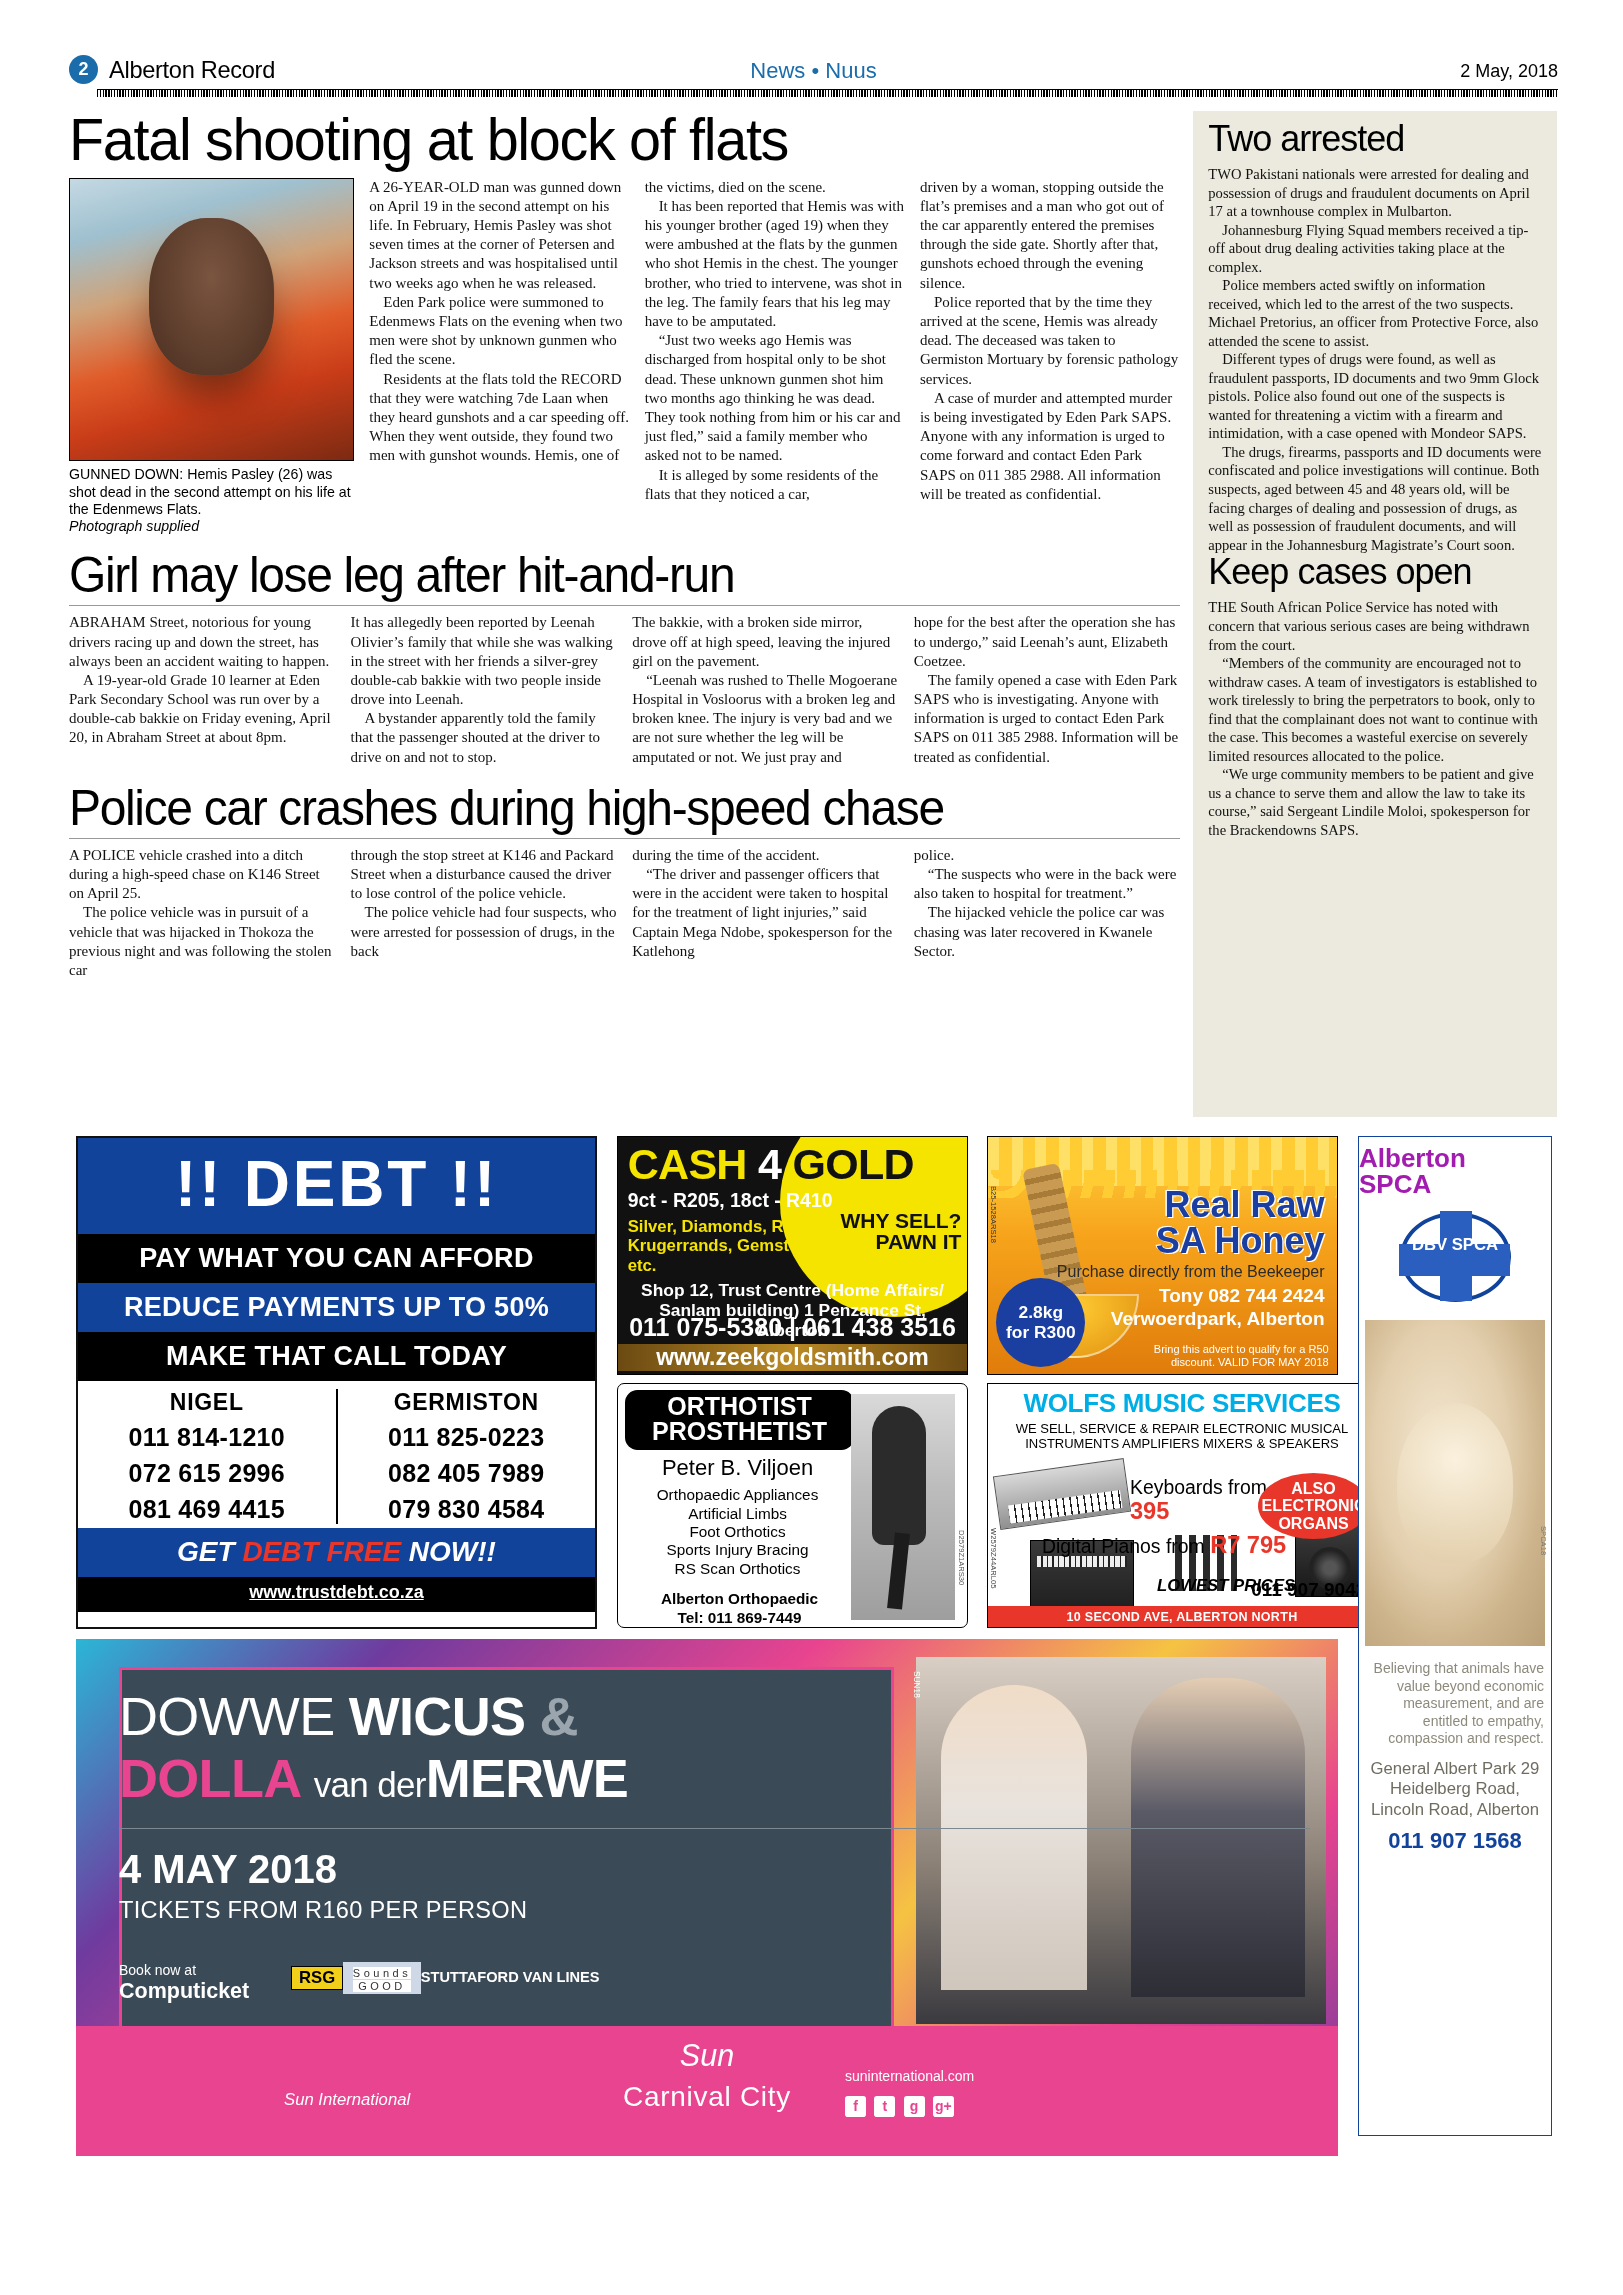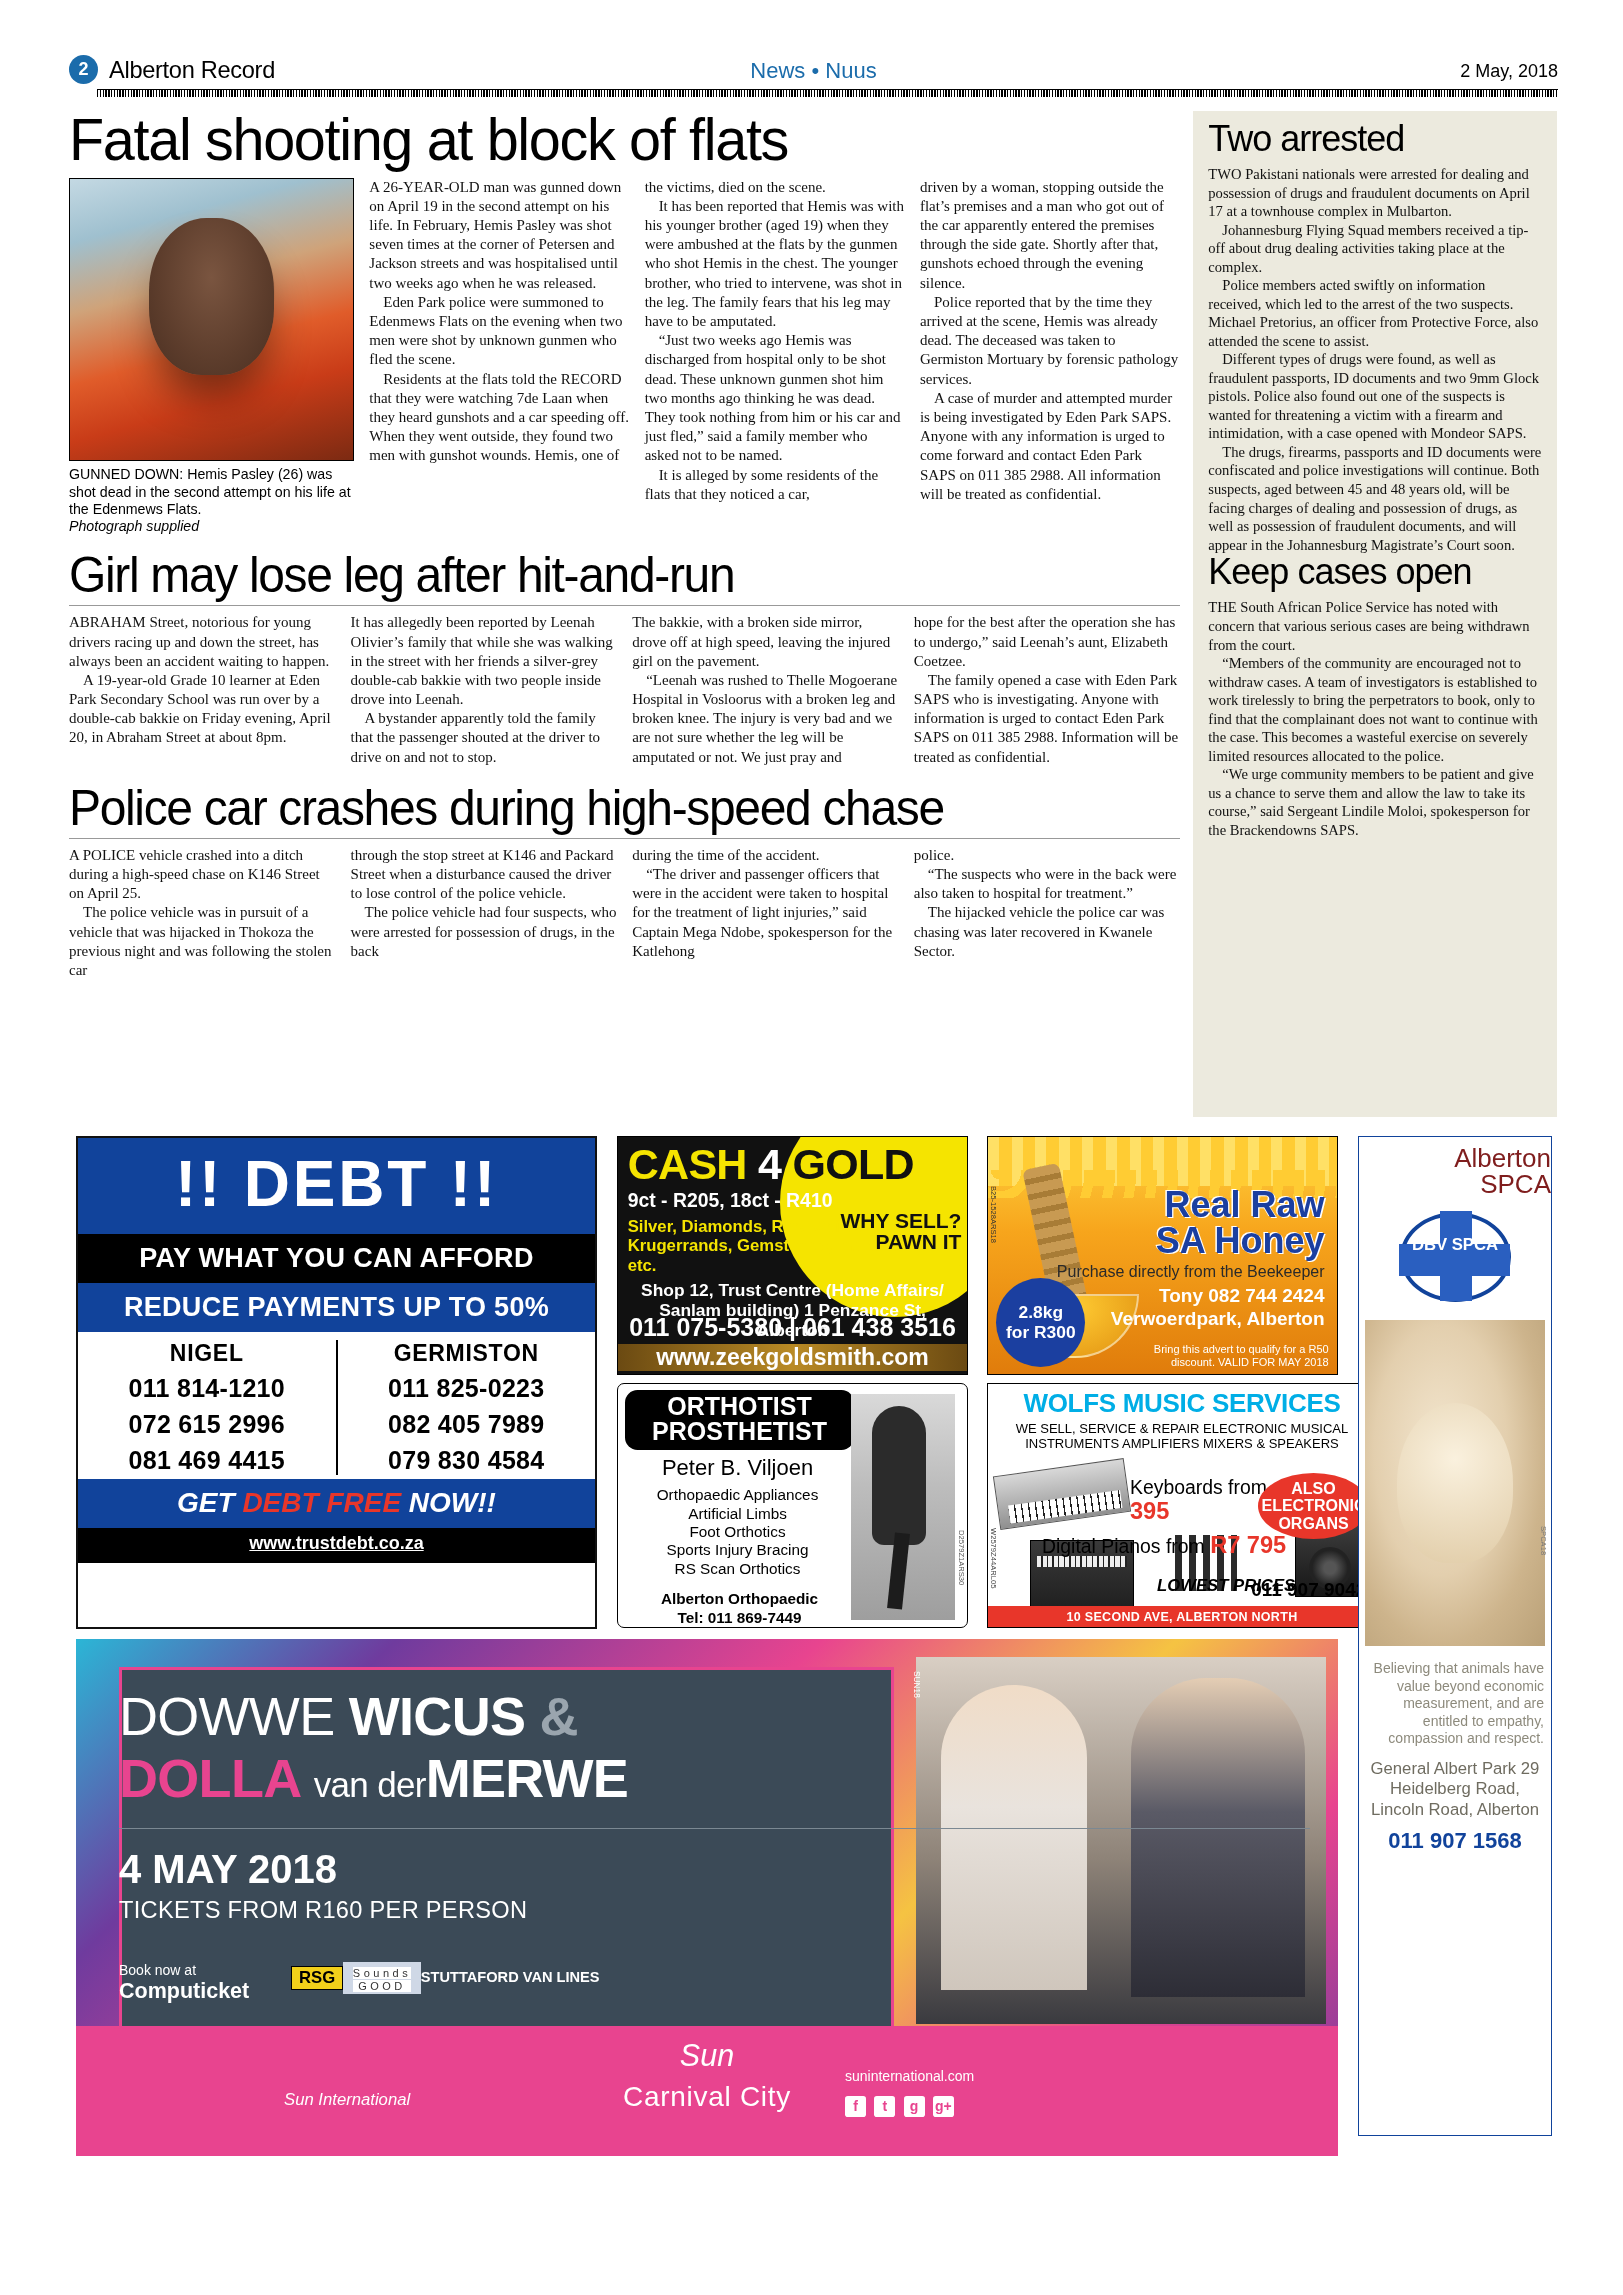--- a/index.html
+++ b/index.html
@@ -210,21 +210,21 @@
   .wolfs-phone { position: absolute; right: 9.7px; bottom: 26px; font-size: 19px; font-weight: bold; }
   .wolfs-addr { position: absolute; left: 0; right: 0; bottom: 0; background: #e8362a; color: #fff;
                 text-align: center; font-size: 12.5px; font-weight: bold; padding: 3.5px 0; letter-spacing: 0.3px; }
   .wolfs-code { position: absolute; left: 1.4px; bottom: 39px; writing-mode: vertical-rl; font-size: 7.6px; color: #444; }
 
   
   .ad-spca {
     position: absolute; left: 1289px; top: 12.5px; width: 194px; height: 1000px;
     border: 1.4px solid #11439b; background: #fff; overflow: hidden; font-family: "Liberation Sans", sans-serif;
   }
-  .spca-title { text-align: right; color: #7f1d1d; font-size: 26px; font-weight: normal; line-height: 1; padding-top: 8.3px; }
+  .spca-title { text-align: left; color: #a21caf; font-size: 26px; font-weight: bold; line-height: 1; padding-top: 8.3px; }
   .spca-logo { margin: 15.3px auto 0; width: 111px; height: 90px; border-radius: 50%;
                border: 4.9px solid #11439b; position: relative; background: #fff; }
   .spca-logo::before { content:""; position:absolute; left:36px; top:-4.9px; width:32px; height:90px; background:#2a5fc0; }
   .spca-logo::after { content:""; position:absolute; left:-4.9px; top:28px; width:111px; height:32px; background:#2a5fc0; }
   .spca-logo-text { position:absolute; left:0; right:0; top:21px; text-align:center; color:#fff; font-size:16.7px;
                     font-weight:bold; line-height:1.0; z-index:2; }
   .spca-photo { margin: 18px 5.6px 0; height: 326px;
                 background: radial-gradient(ellipse at 42% 40%, #f3e6cf 0%, #e3cfae 45%, #cdb48c 70%, #b9a077 100%); }
   .spca-photo::after { content:""; display:block; position:relative; top:83px; left:18%; width:64%; height:160px;
                 border-radius: 50% 50% 44% 44%; background: radial-gradient(circle at 50% 35%, #faf1de, #e0cba6); }
@@ -378,20 +378,21 @@
     <p>“We urge community members to be patient and give us a chance to serve them and allow the law to take its course,” said Sergeant Lindile Moloi, spokesperson for the Brackendowns SAPS.</p>
   </div>
 </aside>
 
 <div class="ads">
 
   <div class="ad-debt">
     <div class="debt-band-blue debt-title">!! DEBT !!</div>
     <div class="debt-band-black debt-line">PAY WHAT YOU CAN AFFORD</div>
     <div class="debt-band-blue debt-line">REDUCE PAYMENTS UP TO 50%</div>
+    <div class="debt-band-black debt-line">MAKE THAT CALL TODAY</div>
     <div class="debt-nums">
       <div class="debt-col">
         <div class="debt-city">NIGEL</div>
         <div class="debt-num">011 814-1210</div>
         <div class="debt-num">072 615 2996</div>
         <div class="debt-num">081 469 4415</div>
       </div>
       <div class="debt-col">
         <div class="debt-city">GERMISTON</div>
         <div class="debt-num">011 825-0223</div>

